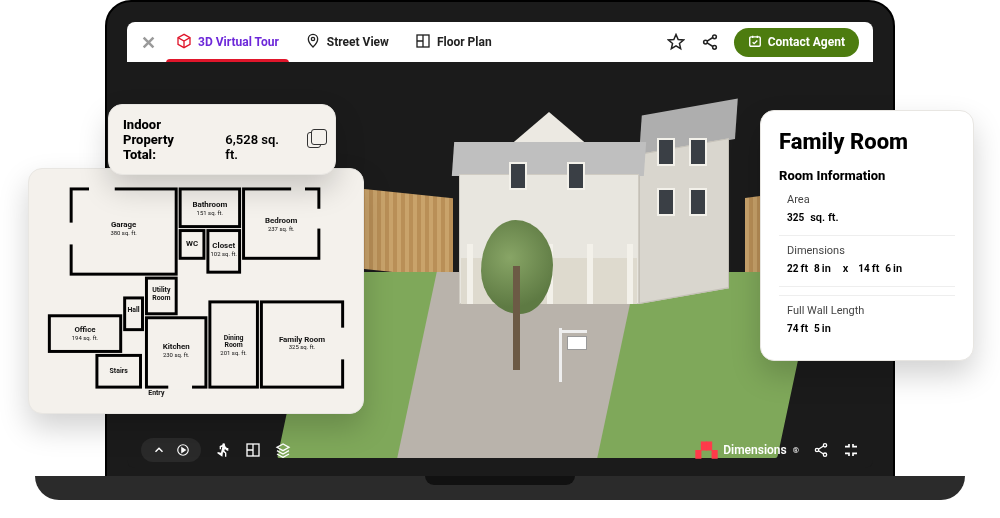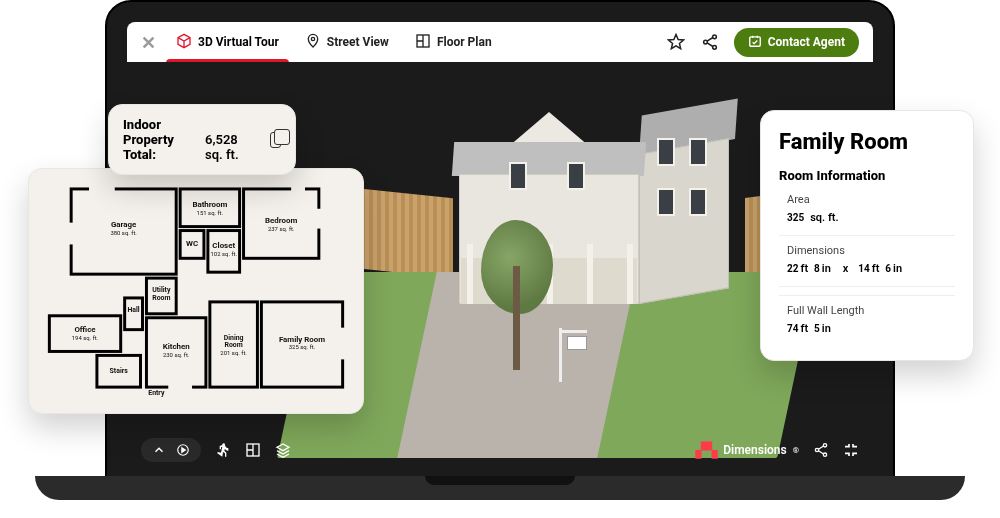--- a/index.html
+++ b/index.html
@@ -9,21 +9,21 @@
   .laptop{position:absolute;left:105px;top:0;width:790px;height:500px}
   .bezel{position:absolute;left:0;top:0;width:790px;height:478px;background:#1b1b1b;border-radius:26px 26px 0 0;border:2px solid #000}
   .screen{position:absolute;left:22px;top:22px;width:746px;height:446px;background:#1b1b1b;border-radius:8px;overflow:hidden}
   .base{position:absolute;left:-70px;top:476px;width:930px;height:24px;background:#2b2b2b;border-radius:0 0 60px 60px}
   .notch{position:absolute;left:50%;top:476px;transform:translateX(-50%);width:150px;height:9px;background:#111;border-radius:0 0 12px 12px}
 
   
   .topbar{position:absolute;left:0;top:0;right:0;height:40px;background:#fff;display:flex;align-items:center;padding:0 14px;gap:14px;font-size:12px;font-weight:700;color:#222}
   .close-x{font-size:18px;color:#9a9a9a;cursor:pointer}
   .tab{display:flex;align-items:center;gap:6px;height:40px;padding:0 6px;cursor:pointer;position:relative}
-  .tab.active{color:#000000}
+  .tab.active{color:#6d28d9}
   .tab.active::after{content:"";position:absolute;left:-4px;right:-4px;bottom:-1px;height:4px;background:#e0162b;border-radius:4px 4px 0 0}
   .spacer{flex:1}
   .iconbtn{width:20px;height:20px;display:flex;align-items:center;justify-content:center;color:#222;cursor:pointer}
   .pill{background:#4d7c0f;color:#fff;border-radius:18px;padding:6px 14px;display:flex;align-items:center;gap:6px;font-size:12px;font-weight:700;cursor:pointer}
 
   
   .scene{position:absolute;left:0;top:40px;right:0;bottom:0;background:#1b1b1b}
   .lawn{position:absolute;left:170px;top:210px;width:500px;height:186px;background:#7fa85a;transform:skewX(-12deg);border-radius:2px}
   .drive{position:absolute;left:290px;top:210px;width:200px;height:186px;background:#b9b3ab;transform:skewX(-12deg)}
   .house{position:absolute;left:332px;top:56px;width:280px;height:186px}
@@ -48,21 +48,21 @@
 
   
   .bottombar{position:absolute;left:0;right:0;bottom:0;height:36px;display:flex;align-items:center;padding:0 14px;gap:14px;color:#fff;font-size:12px}
   .bb-group{display:flex;align-items:center;gap:8px;background:#2a2a2a;padding:4px 10px;border-radius:16px}
   .bb-ico{width:16px;height:16px;display:flex;align-items:center;justify-content:center;cursor:pointer}
   .brand{display:flex;align-items:center;gap:6px;font-weight:600;font-size:12px}
   .brand-mark{color:#ff3a4a;font-size:14px}
 
   
   .card{position:absolute;background:#fff;border-radius:14px;border:1px solid #e8e6e2;box-shadow:0 14px 30px rgba(0,0,0,.18)}
-  .totals{left:108px;top:104px;width:188px;padding:12px 14px;font-size:13px;z-index:5;background:#f4f1ec}
+  .totals{left:108px;top:104px;width:228px;padding:12px 14px;font-size:13px;z-index:5;background:#f4f1ec}
   .totals .line1{font-weight:800}
   .totals .line2{font-weight:800;display:flex;gap:16px}
   .totals .sqft{font-weight:600;margin-left:12px}
   .copy-icn{width:16px;height:16px;border:1.5px solid #333;border-radius:3px;position:relative;margin-left:6px;cursor:pointer}
   .copy-icn::after{content:"";position:absolute;left:3px;top:-4px;width:14px;height:14px;border:1.5px solid #333;border-radius:3px;background:#f4f1ec}
 
   .floorcard{left:28px;top:168px;width:336px;height:246px;padding:14px;z-index:4;background:#f4f1ec}
   .floorplan{width:100%;height:100%}
   .roomlabel{font-family:inherit;font-size:8px;fill:#111;font-weight:700;text-anchor:middle}
   .roomsub{font-family:inherit;font-size:6px;fill:#111;text-anchor:middle}

